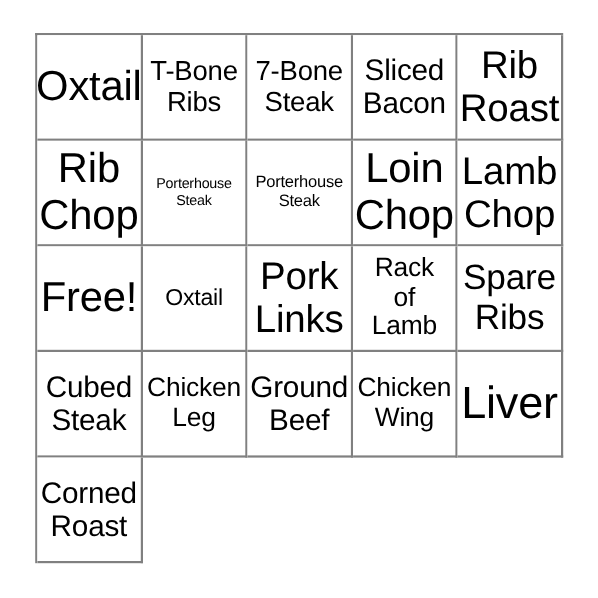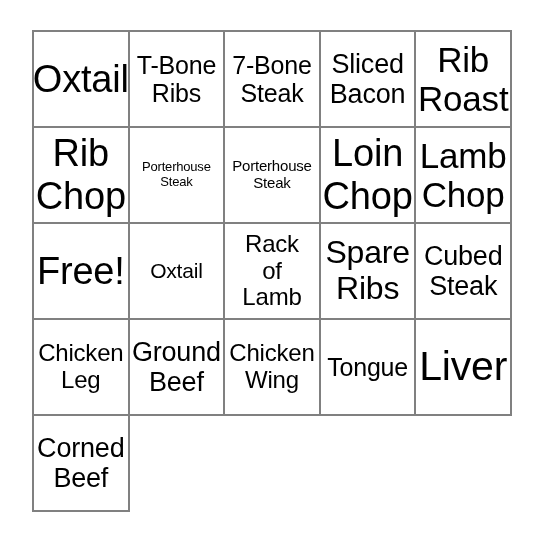--- a/index.html
+++ b/index.html
@@ -103,20 +103,24 @@
       <span class="cell-text fs-3xl">Lamb
 Chop</span>
     </div>
     <div class="bingo-cell">
       <span class="cell-text fs-4xl">Free!</span>
     </div>
     <div class="bingo-cell">
       <span class="cell-text fs-s">Oxtail</span>
     </div>
     <div class="bingo-cell">
+      <span class="cell-text fs-3xl">Pork
+Links</span>
+    </div>
+    <div class="bingo-cell">
       <span class="cell-text fs-m">Rack
 of
 Lamb</span>
     </div>
     <div class="bingo-cell">
       <span class="cell-text fs-2xl">Spare
 Ribs</span>
     </div>
     <div class="bingo-cell">
       <span class="cell-text fs-l">Cubed
@@ -128,22 +132,19 @@
     </div>
     <div class="bingo-cell">
       <span class="cell-text fs-l">Ground
 Beef</span>
     </div>
     <div class="bingo-cell">
       <span class="cell-text fs-m">Chicken
 Wing</span>
     </div>
     <div class="bingo-cell">
-      <span class="cell-text fs-ml">Tongue</span>
-    </div>
-    <div class="bingo-cell">
       <span class="cell-text fs-5xl">Liver</span>
     </div>
     <div class="bingo-cell">
       <span class="cell-text fs-l">Corned
-Beef</span>
+Roast</span>
     </div>
   </div>
 
 </body></html>

